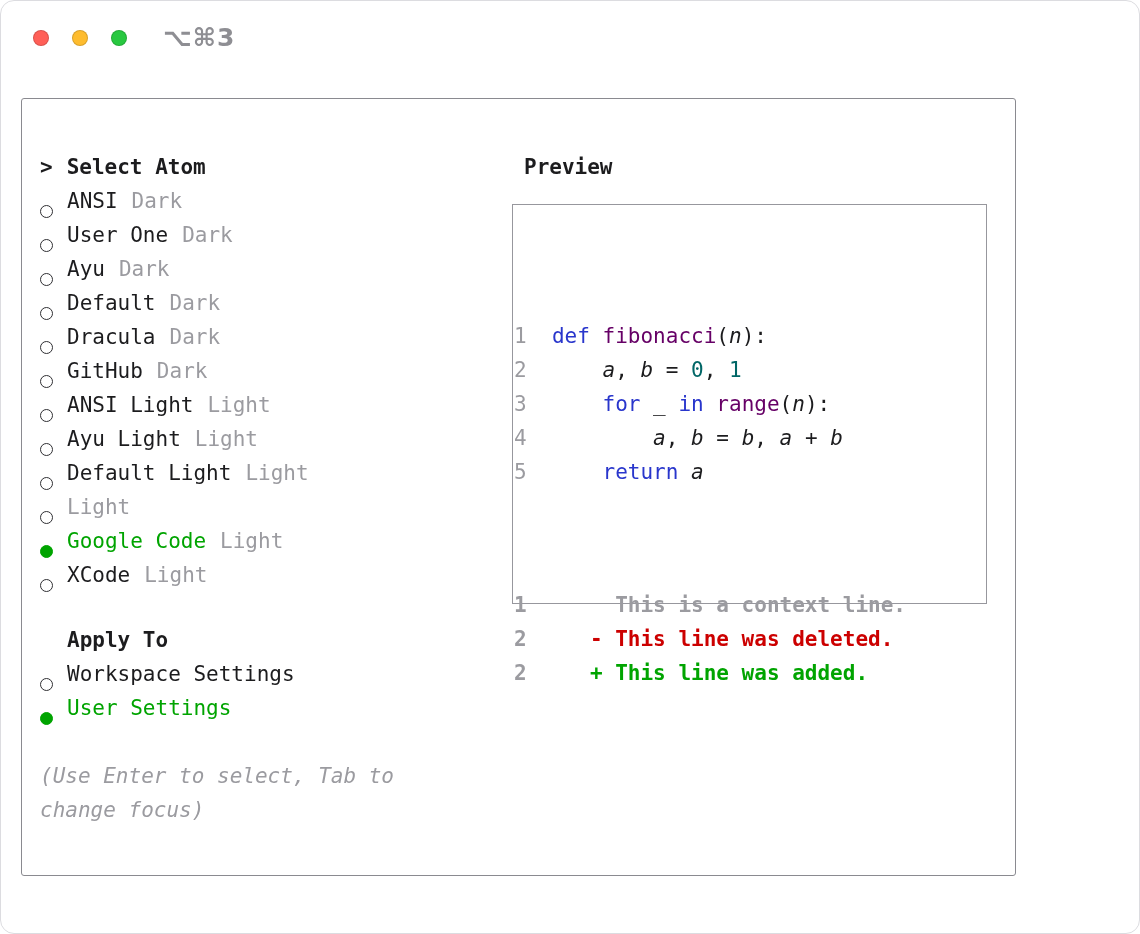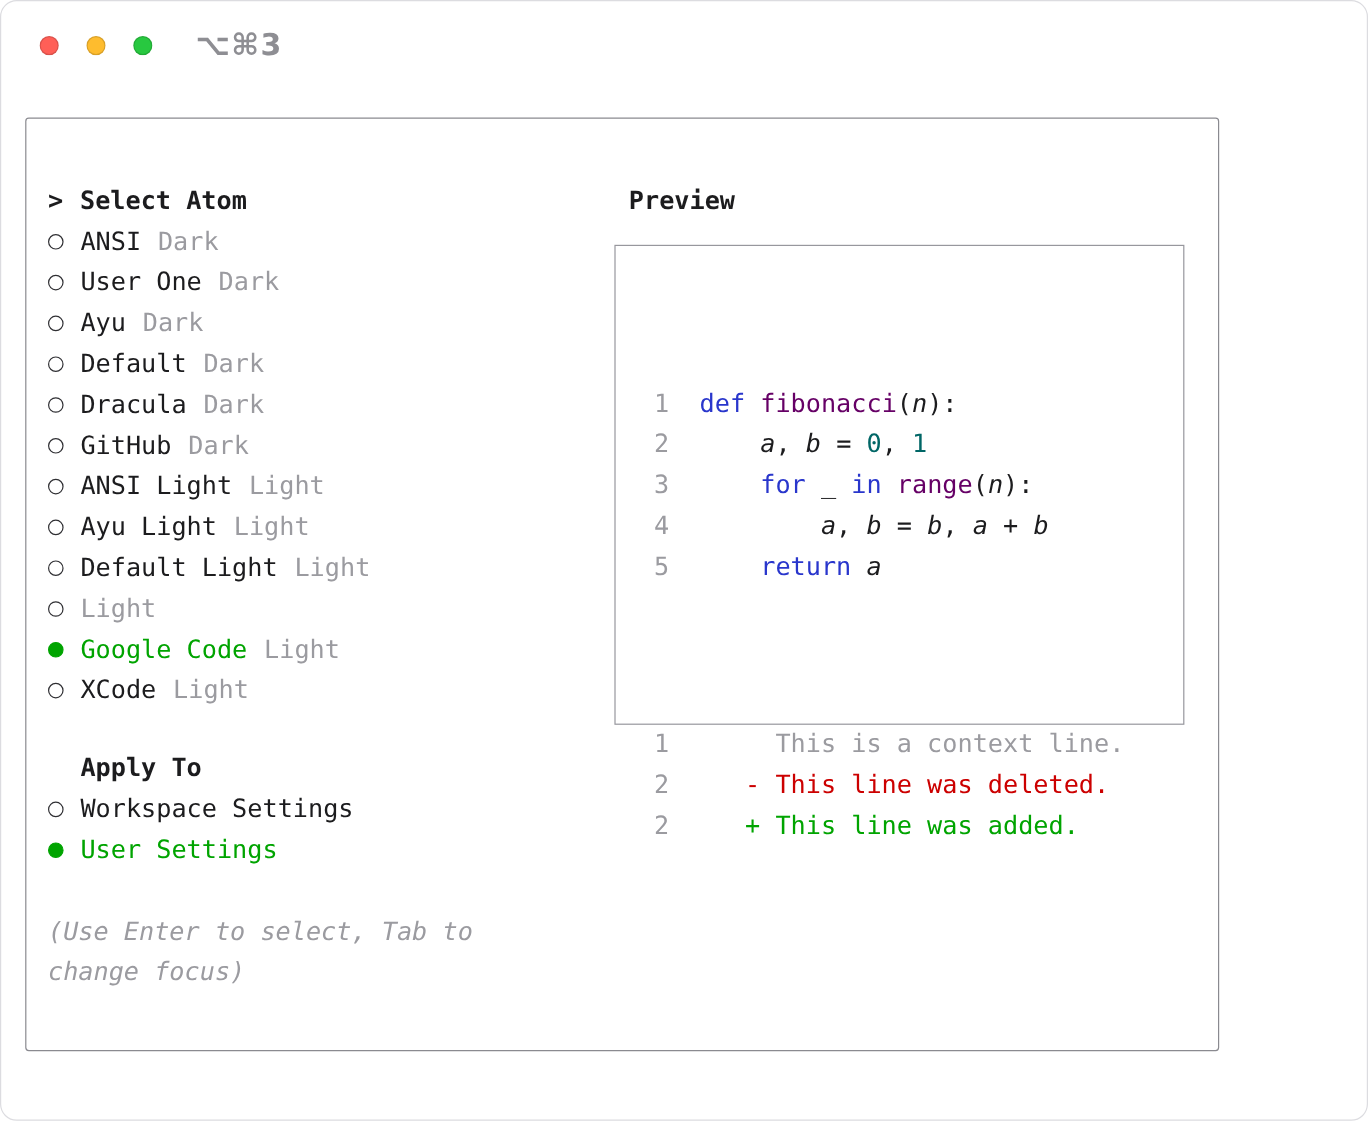--- a/index.html
+++ b/index.html
@@ -31,40 +31,40 @@
     font-size:25px;font-weight:700;color:#8e8e93;letter-spacing:1px;
   }
   
   .panel{
     position:absolute;left:20px;top:97px;width:995px;height:778px;
     border:1.5px solid #8a8a90;border-radius:3px;box-sizing:border-box;
     font-size:21px;line-height:34px;color:#1c1c1e;
   }
   .left-col{position:absolute;left:18px;top:51px;width:380px;}
   .list-header{display:flex;gap:14px;font-weight:700;height:34px;align-items:center;}
-  .row{display:flex;gap:14px;align-items:center;height:34px;}
+  .row{display:flex;gap:14px;align-items:flex-end;height:34px;}
   .dot{
     width:13px;height:13px;border:1.5px solid #2f2f33;border-radius:50%;
     box-sizing:border-box;flex:none;
   }
   .dot.selected{background:var(--selection_green);border-color:var(--selection_green);}
   .green{color:var(--selection_green);}
   .variant{color:var(--muted);}
   .apply-header{margin:31px 0 0 27px;font-weight:700;height:34px;}
   .hint{margin-top:34px;color:var(--muted);font-style:italic;}
   
   .preview-title{position:absolute;left:482px;top:51px;height:34px;font-weight:700;margin-left:20px;}
   .preview-box{
     position:absolute;left:490px;top:105px;width:475px;height:400px;
     border:1.5px solid #97979d;box-sizing:border-box;
-    padding:46px 0 0 32px;white-space:pre;
+    padding:46px 0 0 1px;white-space:pre;
   }
   .code-line,.diff-line{height:34px;}
   .lnum{color:var(--muted);}
-  .diff-block{margin-top:46px;}
+  .diff-block{margin-top:31px;font-weight:bold;}
   .tok-kw{color:var(--keyword);}
   .tok-fn{color:var(--function);}
   .tok-num{color:var(--number);}
   .tok-var{font-style:italic;}
   .diff-context{color:var(--muted);}
   .diff-deleted{color:var(--deleted);}
   .diff-added{color:var(--added);}
 </style>
 </head>
 <body>

